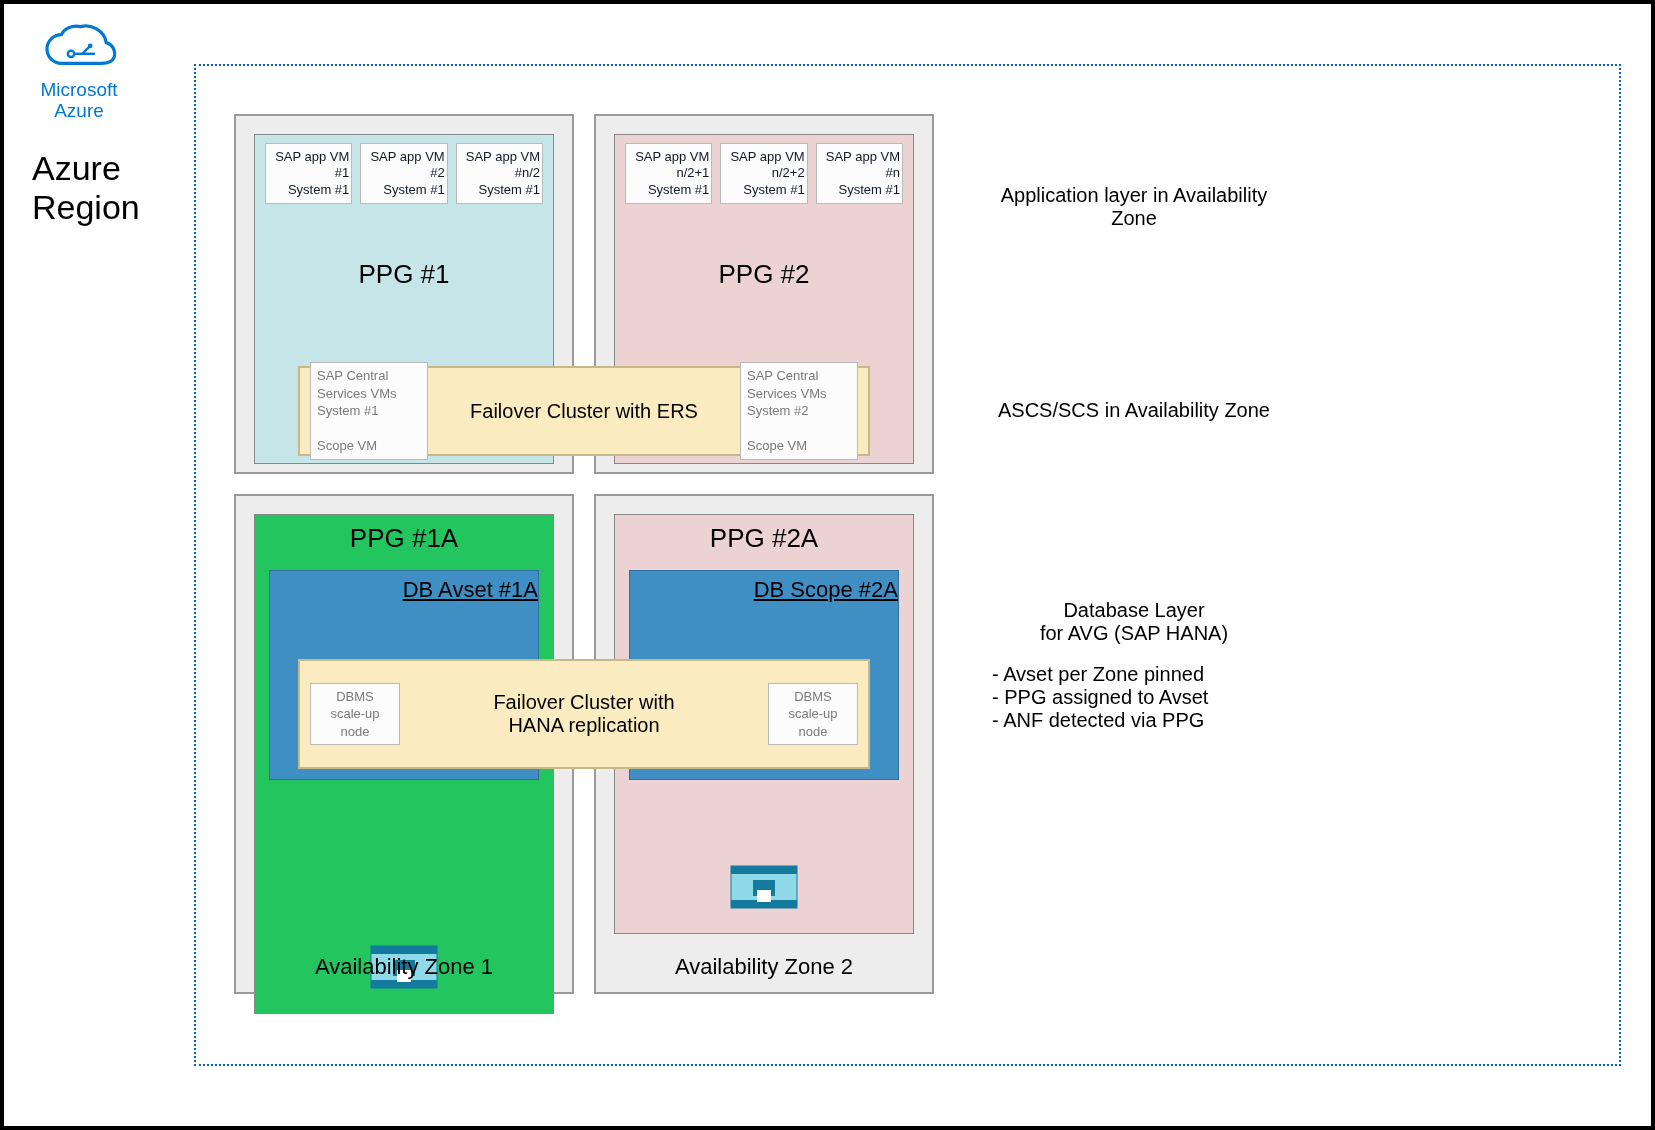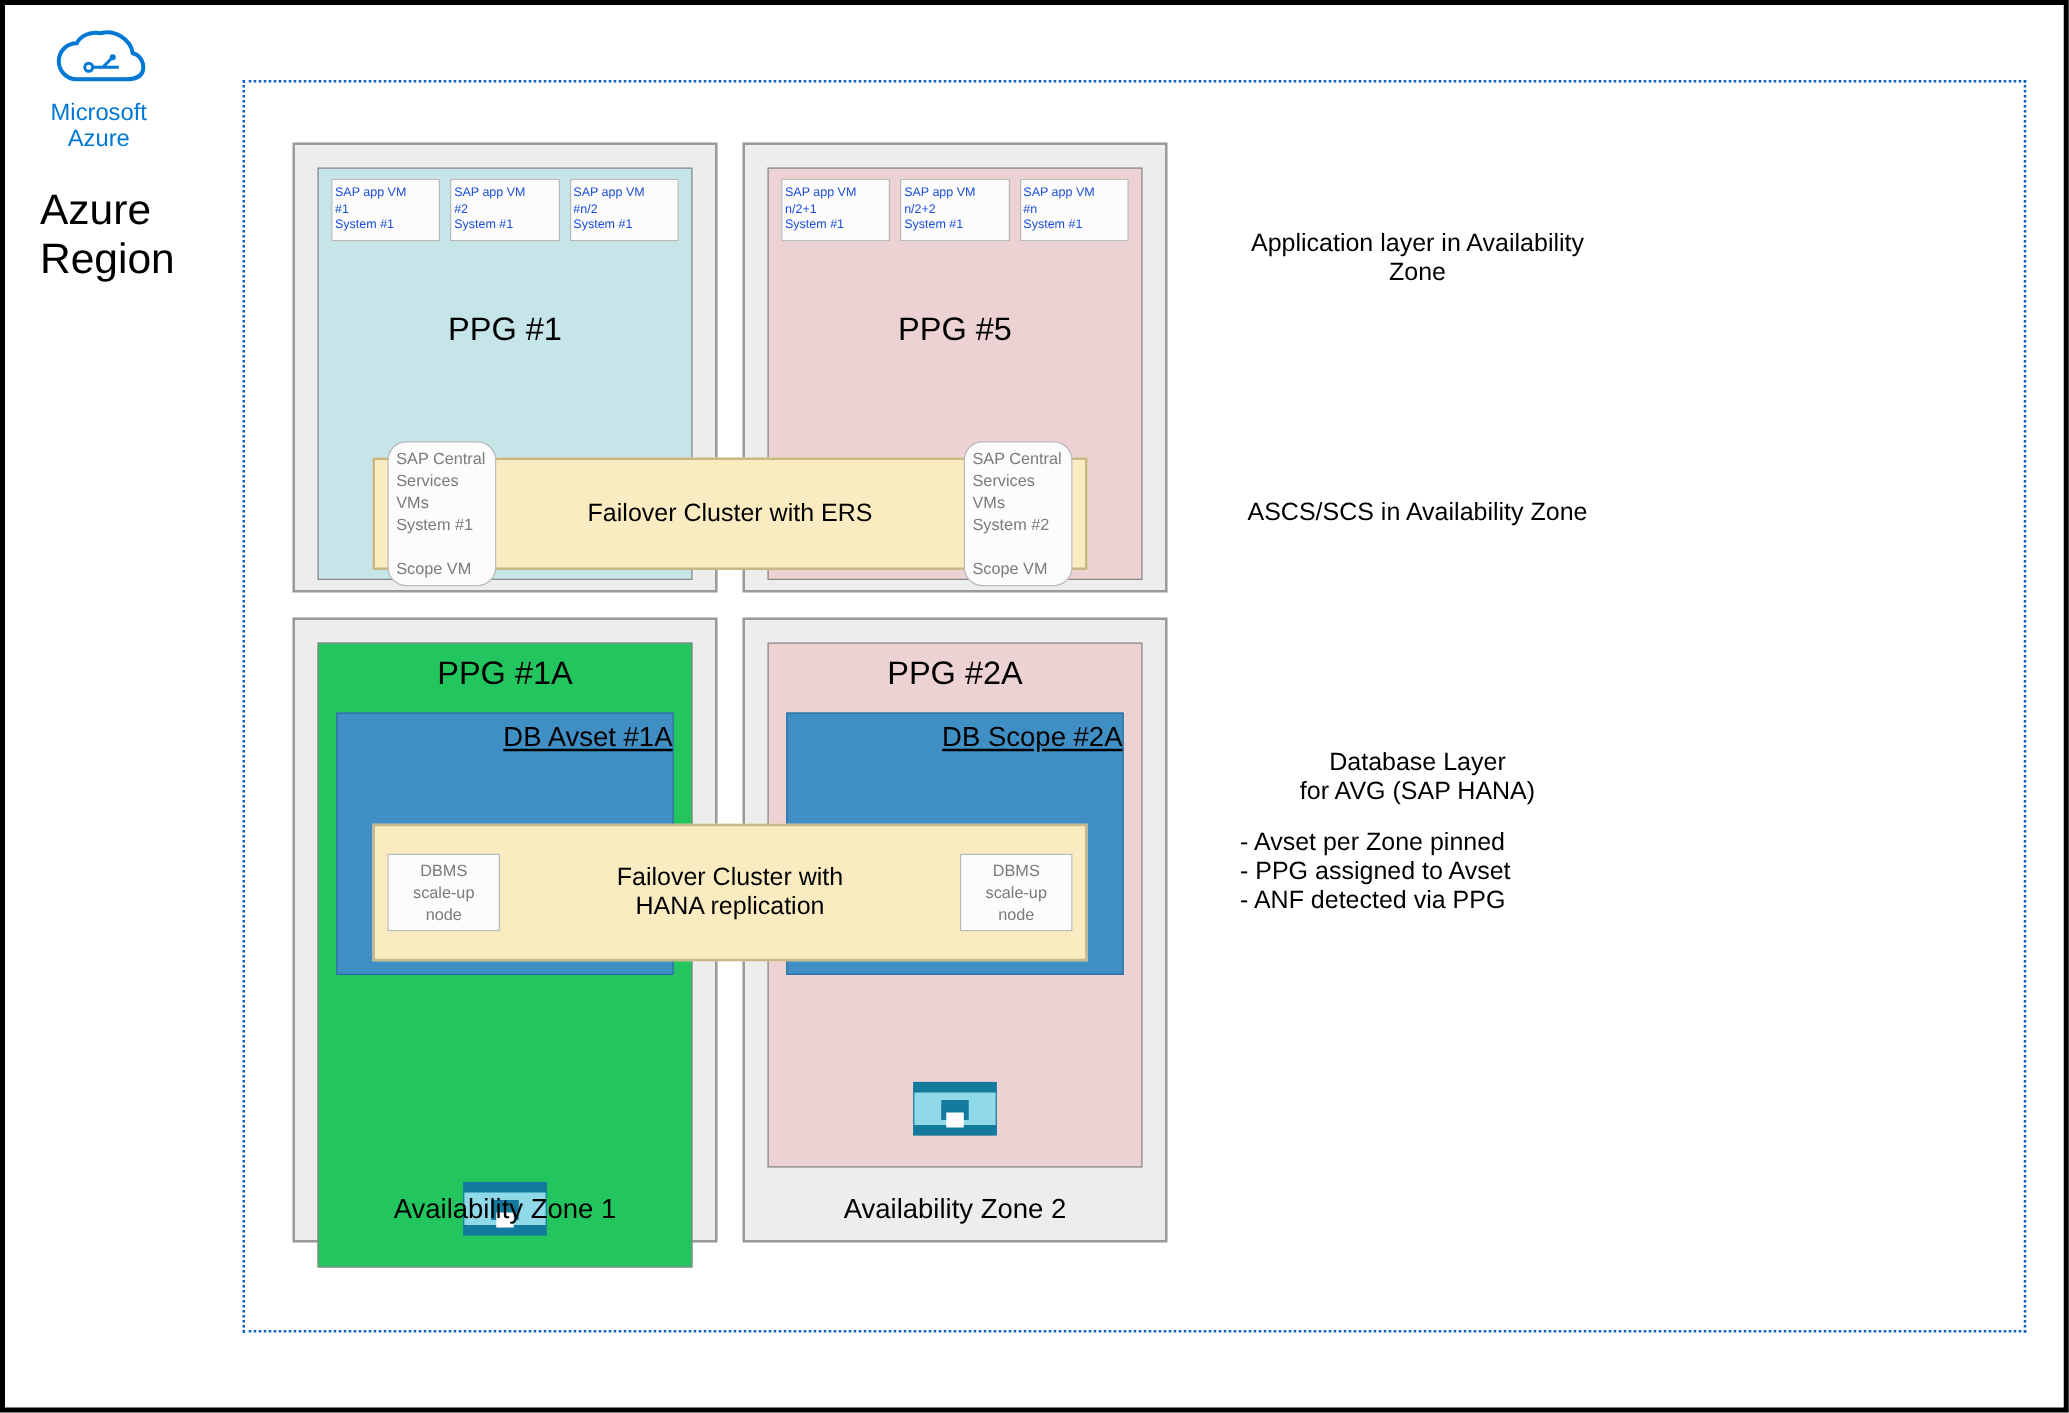--- a/index.html
+++ b/index.html
@@ -57,23 +57,23 @@
   .ppg1a { background: #22c55e; height: 500px;}
   .ppg2a { background: #edd2d3; height: 420px;}
   .vm-row {
     display:flex; gap:8px;
     padding: 8px 10px 0 10px;
   }
   .vm-box {
     flex:1;
     background:#fcfcfc;
     border:1px solid #bbb;
-    font-size:10px;
-    text-align:left;
-    color:#1d4ed8;
+    font-size:13px;
+    text-align:right;
+    color:#0f172a;
     padding:5px 2px;
     line-height:1.25;
   }
   .ppg-title {
     text-align:center; font-size:26px; margin-top:55px;
   }
   .ppg-title-db { text-align:center; font-size:26px; margin-top:8px;}
   .avset {
     position:absolute;
     left:14px; right:14px; top:55px; height:210px;
@@ -100,21 +100,21 @@
   }
   .scs-box, .db-box {
     background:#fcfcfc;
     border:1px solid #bbb;
     font-size:13px; color:#7a7a7a;
     line-height:1.35;
     padding:4px 6px;
     margin: 0 10px;
     text-align:left;
   }
-  .scs-box { width:87px;border-radius:15px;}
+  .scs-box { width:118px;}
   .db-box  { width:90px; text-align:center;}
   .side-labels { position:absolute; left:960px; width:340px; font-size:20px;}
   .lbl1 { top:180px; text-align:center;}
   .lbl2 { top:395px; text-align:center;}
   .lbl3 { top:595px; }
   .lbl3 .hdr { text-align:center; margin-bottom:18px;}
   .lbl3 ul {list-style:none; padding-left:28px;}
   .lbl3 li::before {content:"- "; }
 </style>
 </head>
@@ -162,21 +162,21 @@
         <div class="vm-box" style="white-space:pre-line">SAP app VM
 n/2+1
 System #1</div>
         <div class="vm-box" style="white-space:pre-line">SAP app VM
 n/2+2
 System #1</div>
         <div class="vm-box" style="white-space:pre-line">SAP app VM
 #n
 System #1</div>
       </div>
-      <div class="ppg-title">PPG #5</div>
+      <div class="ppg-title">PPG #2</div>
     </div>
   </div>
 
   <div class="zone zone-col1 zone-db-row">
     <div class="ppg ppg1a">
       <div class="ppg-title-db">PPG #1A</div>
       <div class="avset">
         <div class="avset-title">DB Avset #1A</div>
       </div>
       <svg class="server-icon" viewBox="0 0 70 55">

